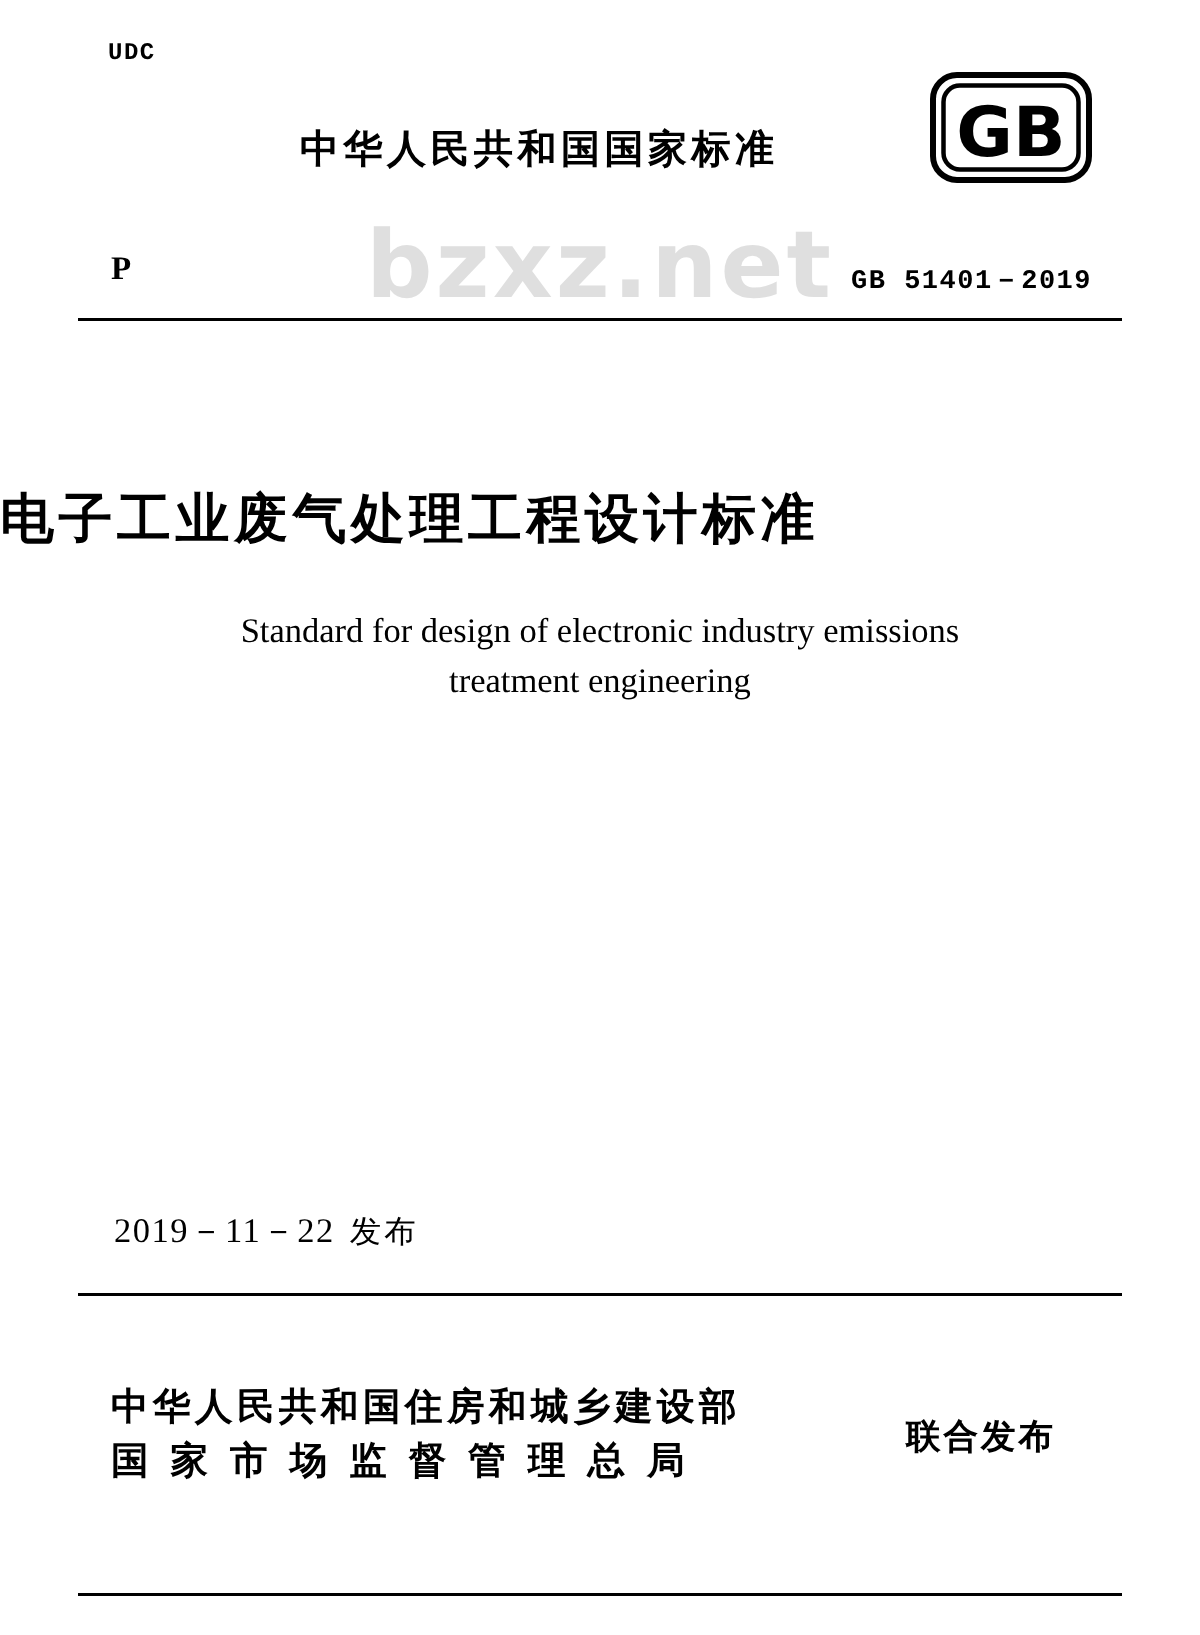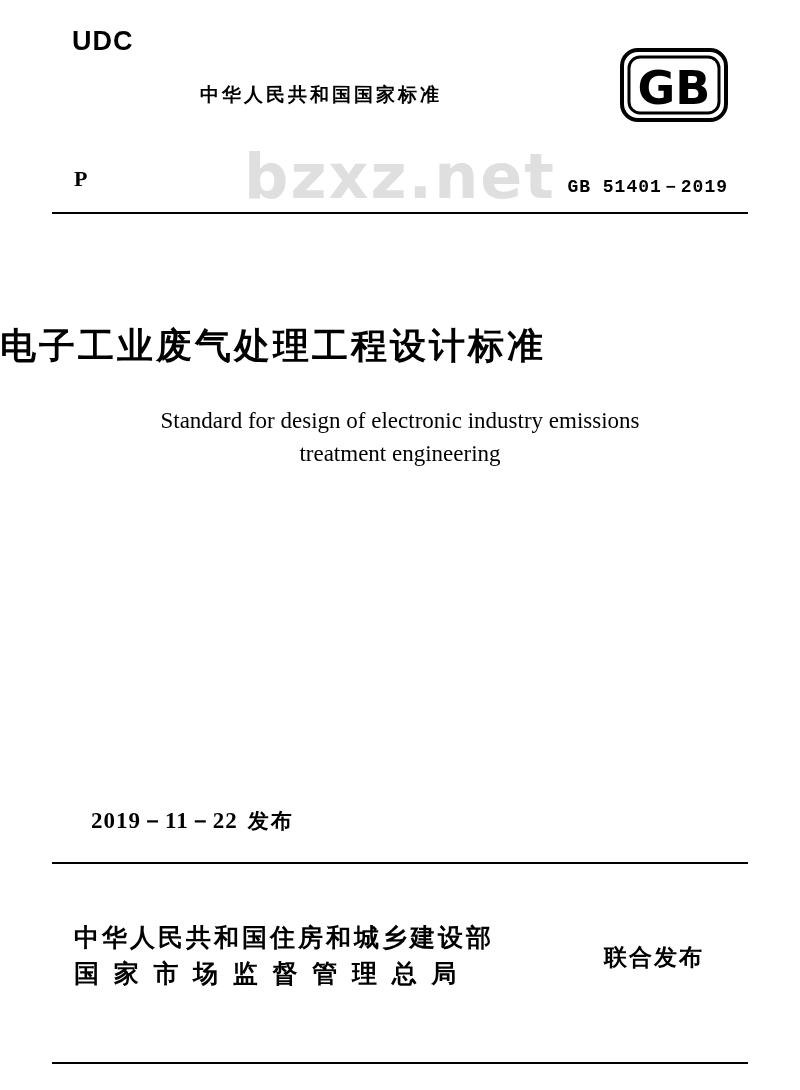--- a/index.html
+++ b/index.html
@@ -18,32 +18,32 @@
     margin: 0 auto;
     background: #ffffff;
     overflow: hidden;
   }
 
   
   .udc {
     position: absolute;
     left: 72px;
     top: 26px;
-    font-family: Liberation Sans, sans-serif;
-    font-weight: bold;
-    font-size: 27px;
+    font-family: Liberation Mono, monospace;
+    font-weight: bold;
+    font-size: 16px;
     letter-spacing: 1px;
   }
   .cn-title {
     position: absolute;
     left: 200px;
     top: 82px;
     font-family: "DejaVu Sans", sans-serif;
     font-weight: bold;
-    font-size: 19px;
+    font-size: 26px;
     letter-spacing: 3px;
     white-space: nowrap;
   }
   .letter-p {
     position: absolute;
     left: 74px;
     top: 166px;
     font-family: "Liberation Serif", serif;
     font-weight: bold;
     font-size: 22px;
@@ -111,24 +111,24 @@
     text-align: center;
     font-family: "Liberation Serif", serif;
     font-size: 23px;
     line-height: 1.42;
     margin-top: 13px;
   }
 
   
   .date-issue {
     position: absolute;
-    left: 91px;
+    left: 76px;
     top: 805px;
     font-family: "Liberation Serif", serif;
-    font-weight: bold;
+    font-weight: normal;
     font-size: 23px;
     letter-spacing: 1px;
     white-space: nowrap;
   }
   .date-issue .cn {
     font-family: "DejaVu Sans", sans-serif;
     font-size: 21px;
     margin-left: 10px;
     letter-spacing: 2px;
   }

